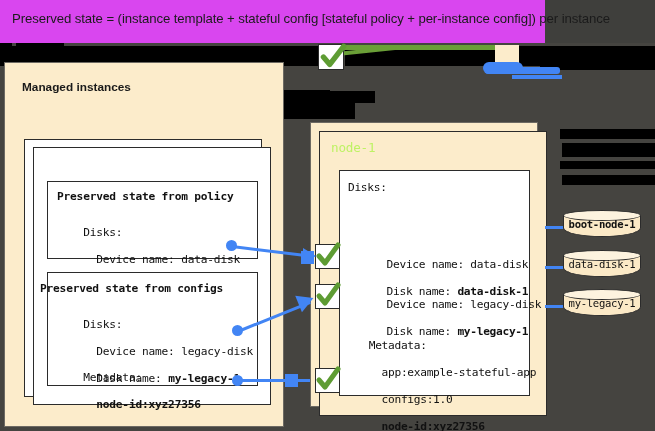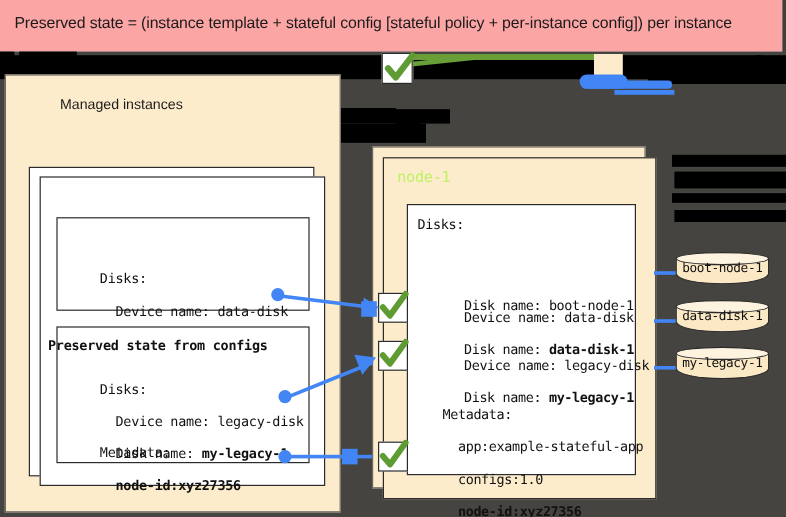--- a/index.html
+++ b/index.html
@@ -6,22 +6,22 @@
   body{
     width:655px;height:431px;overflow:hidden;
     background:#3f3f3c;
     font-family:"Liberation Sans",sans-serif;
     position:relative;
   }
   #stage{position:absolute;left:0;top:0;width:655px;height:431px;}
 
   
   .caption-band{
-    position:absolute;left:0;top:0;width:652px;height:43px;
-    background:#fca5a5;
+    position:absolute;left:0;top:0;width:545px;height:43px;
+    background:#d946ef;
     border-bottom:1px solid #cfcfcf;
   }
   .caption-text{
     position:absolute;left:12px;top:11px;
     font-size:13.2px;color:#1b1b1b;
     letter-spacing:-0.1px;white-space:nowrap;
   }
 
   
   .canvas{
@@ -37,21 +37,21 @@
   
   .panel-left{
     position:absolute;left:4px;top:62px;width:280px;height:365px;
     background:#fceccb;border:1px solid #6d6a63;
     box-sizing:border-box;
   }
   .panel-title{
     position:absolute;left:22px;top:80px;width:250px;
     font-size:11.8px;color:#1a1a1a;line-height:14.6px;
   }
-  .panel-title b{font-weight:400;margin-left:28px;}
+  .panel-title b{font-weight:700;}
 
   
   .card-shadow-l{
     position:absolute;left:24px;top:139px;width:238px;height:258px;
     background:#ffffff;border:1px solid #2b2b2b;box-sizing:border-box;
   }
   .card-main-l{
     position:absolute;left:33px;top:147px;width:238px;height:258px;
     background:#ffffff;border:1px solid #2b2b2b;box-sizing:border-box;
   }
@@ -187,20 +187,21 @@
   <div class="panel-title">
     <b>Managed instances</b><br>
     <br>
   </div>
 
   <div class="card-shadow-l"></div>
   <div class="card-main-l"></div>
 
 
   <div class="subbox" style="left:47px;top:181px;width:211px;height:78px;"></div>
+  <div class="subbox-title mono" style="position:absolute;left:57px;top:190px;">Preserved state from policy</div>
   <div class="subbox-body mono" style="position:absolute;left:57px;top:213px;">
     <span>Disks:</span><br>
     <span>  Device name: data-disk</span><br>
     <span>  Disk name: </span><b>data-disk-1</b>
   </div>
 
   <div class="subbox" style="left:47px;top:272px;width:211px;height:114px;"></div>
   <div class="subbox-title mono" style="position:absolute;left:40px;top:282px;">Preserved state from configs</div>
   <div class="subbox-body mono" style="position:absolute;left:57px;top:305px;">
     <span>Disks:</span><br>
@@ -214,21 +215,20 @@
 
   <div class="panel-right-shadow"></div>
   <div class="panel-right"></div>
   <div class="node-label mono">node-1</div>
   <div class="node-inner"></div>
 
   <div class="node-text mono" style="left:348px;top:181px;">Disks:</div>
 
   <div class="node-text mono" style="left:348px;top:208px;">
     <br>
-    <span>  Disk name: boot-node-1</span>
   </div>
 
   <div class="node-text mono" style="left:348px;top:245px;">
     <span>  Device name: data-disk</span><br>
     <span>  Disk name: </span><b>data-disk-1</b>
   </div>
 
   <div class="node-text mono" style="left:348px;top:285px;">
     <span>  Device name: legacy-disk</span><br>
     <span>  Disk name: </span><b>my-legacy-1</b>
@@ -263,21 +263,21 @@
 
   <div class="dot" style="left:232px;top:325px;"></div>
   <div class="line" style="left:238px;top:330px;width:78px;transform:rotate(-22deg);"></div>
   <div class="arrowhead" style="left:298px;top:292px;border-left-width:16px;border-top-width:9px;border-bottom-width:9px;transform:rotate(-22deg);"></div>
 
   <div class="dot" style="left:232px;top:375px;"></div>
   <div class="line" style="left:238px;top:379px;width:72px;"></div>
   <div class="sq" style="left:285px;top:374px;"></div>
 
   <div class="disk-stub" style="left:545px;top:226px;"></div>
-  <div class="disk" style="left:563px;top:210px;">
+  <div class="disk" style="left:563px;top:210px;font-weight:bold;">
     <div class="body"></div>
     <div class="top"></div>
     <div class="lbl mono">boot-node-1</div>
   </div>
 
   <div class="disk-stub" style="left:545px;top:266px;"></div>
   <div class="disk" style="left:563px;top:250px;">
     <div class="body"></div>
     <div class="top"></div>
     <div class="lbl mono">data-disk-1</div>

